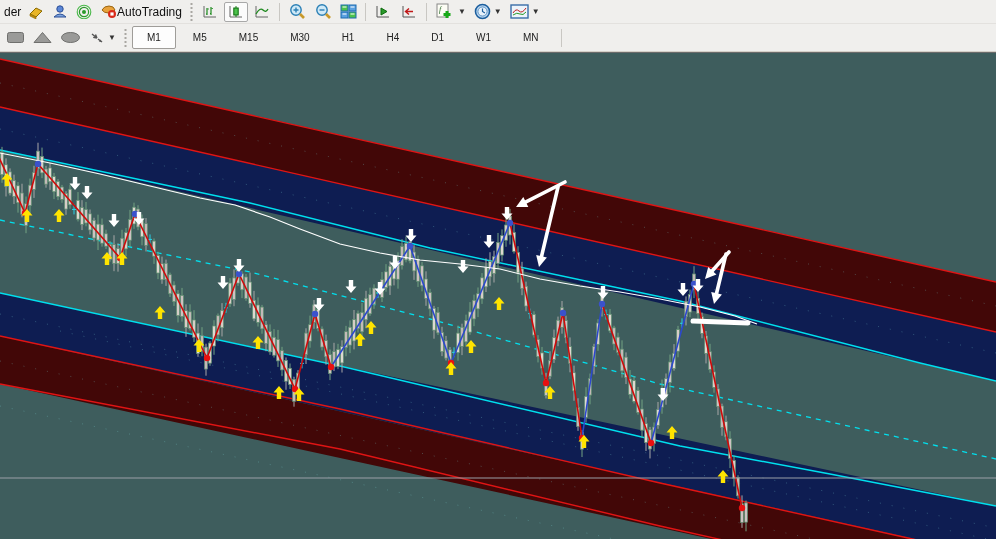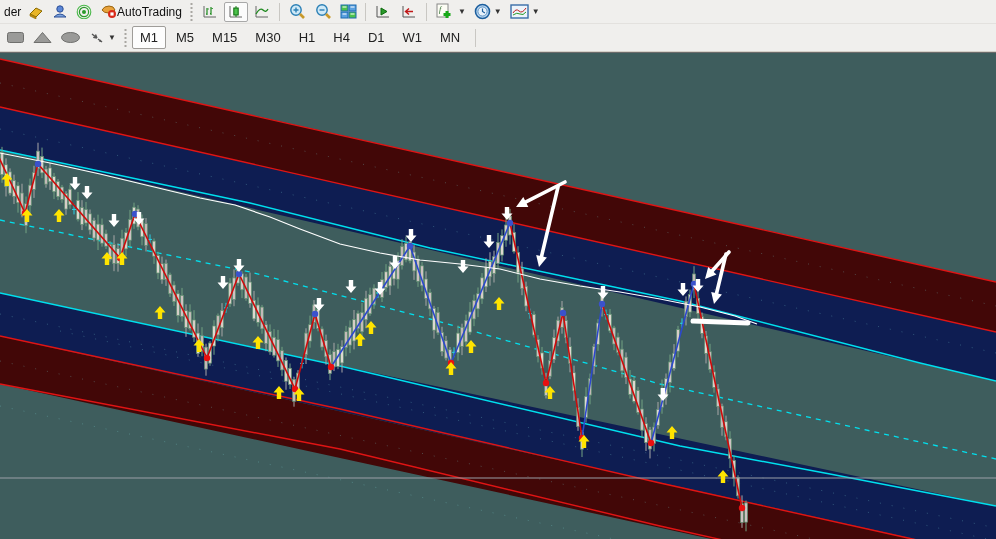--- a/index.html
+++ b/index.html
@@ -11,22 +11,22 @@
         border:1px solid transparent;border-radius:2px;box-sizing:border-box;margin:0 1px;color:#111;font-size:12px;}
   .tbtn.pressed{background:#fbfbfb;border:1px solid #a8a8a8;}
   .tbtn svg{display:block;}
   .caret{font-size:8px;color:#333;margin-left:3px;}
   .sep{width:1px;height:18px;background:#c9c7c3;margin:0 4px;}
   .grip{width:5px;height:20px;margin:0 3px;
         background-image:radial-gradient(circle,#a9a7a2 1px,transparent 1.1px);
         background-size:4px 4px;background-position:center;}
   .lbl{white-space:nowrap;color:#101010;}
   #order-frag{width:22px;overflow:hidden;justify-content:flex-start;text-align:right;}
-  .tf-btn{display:flex;align-items:center;justify-content:center;height:21px;padding:0 7px;margin:0 1px;
-          font-size:13px;color:#222;border:1px solid transparent;border-radius:2px;}
+  .tf-btn{display:flex;align-items:center;justify-content:center;height:21px;padding:0 14px;margin:0 1px;
+          font-size:10px;color:#222;border:1px solid transparent;border-radius:2px;}
   .tf-btn.selected{background:#fdfdfd;border:1px solid #9f9d99;}
   #chart-wrap{position:absolute;left:0;top:52px;width:996px;height:487px;background:#3e5d5d;border-top:1px solid #6b6b6b;}
 </style>
 </head>
 <body>
 
 <div class="toolbar" id="row1">
   <div class="tbtn" id="order-frag">
     <span class="lbl">der</span>
   </div>

